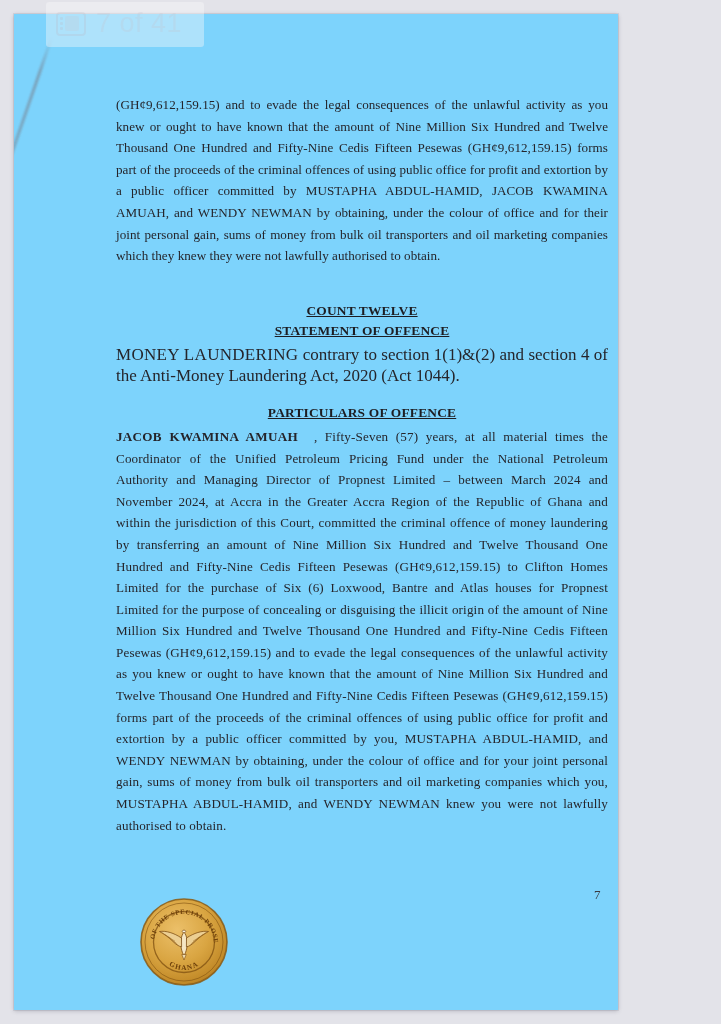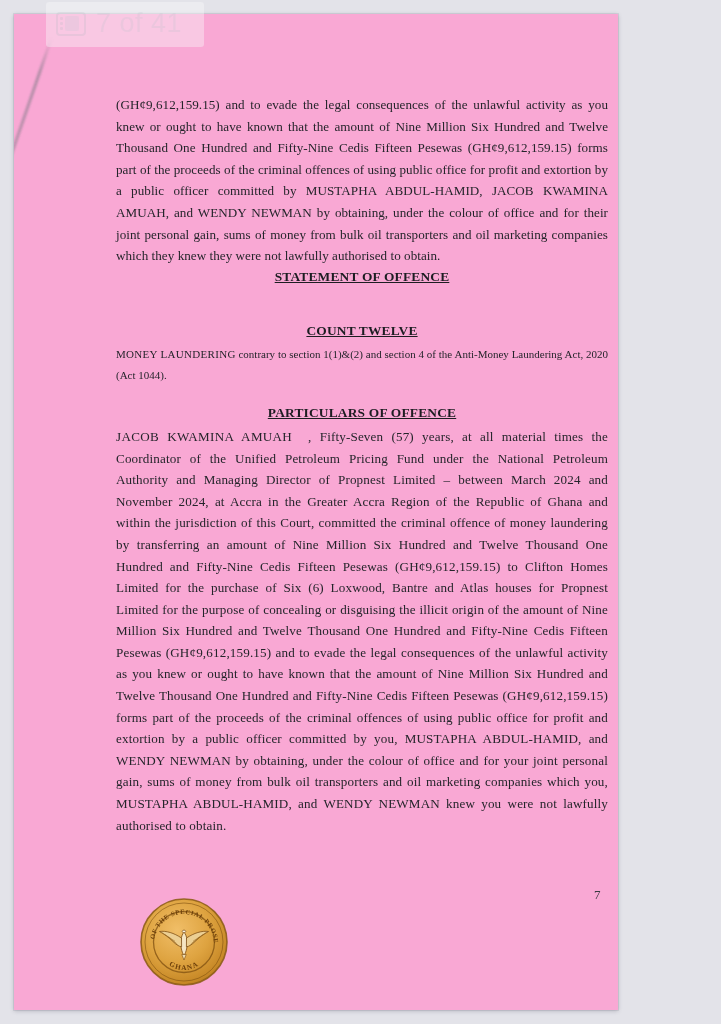--- a/index.html
+++ b/index.html
@@ -15,21 +15,21 @@
     overflow: hidden;
     background: #e3e3e9;
   }
   
   #page-sheet {
     position: absolute;
     left: 14px;
     top: 14px;
     width: 604px;
     height: 996px;
-    background: #f9a8d4;
+    background: #7dd3fc;
     box-shadow: 0 1px 4px rgba(60,60,80,0.28), 0 0 0 1px rgba(180,180,195,0.35);
     overflow: hidden;
   }
   
   #scan-fold {
     position: absolute;
     left: 36px;
     top: 24px;
     width: 3px;
     height: 200px;
@@ -116,30 +116,30 @@
     font-weight: bold;
     text-align: center;
     text-decoration: underline;
     color: #1d1d22;
     letter-spacing: 0.2px;
     margin: 0;
   }
   .heading.first { margin-top: 34px; }
   .statute {
     font-family: "Liberation Serif", serif;
-    font-size: 11px;
+    font-size: 17px;
     line-height: 21.6px;
     color: #25252b;
     text-align: justify;
     margin: 3px 0 0 0;
   }
   .statute .caps { letter-spacing: 0.3px; }
   .heading.second { margin-top: 16px; text-align: center; }
   .particulars { margin-top: 3px; }
-  .defendant { font-weight: normal; letter-spacing: 0.3px; }
+  .defendant { font-weight: bold; letter-spacing: 0.3px; }
   .name { letter-spacing: 0.15px; margin-left: 16px; }
   
   #page-number {
     position: absolute;
     left: 580px;
     top: 873px;
     font-family: "Liberation Serif", serif;
     font-size: 13px;
     color: #3a3a40;
   }
@@ -158,23 +158,23 @@
 <div id="viewport">
 
   <div id="page-sheet">
 
     <div id="scan-fold"></div>
 
     <div id="doc-body">
 
       <p class="para">(GH¢9,612,159.15) and to evade the legal consequences of the unlawful activity as you knew or ought to have known that the amount of Nine Million Six Hundred and Twelve Thousand One Hundred and Fifty-Nine Cedis Fifteen Pesewas (GH¢9,612,159.15) forms part of the proceeds of the criminal offences of using public office for profit and extortion by a public officer committed by MUSTAPHA ABDUL-HAMID, JACOB KWAMINA AMUAH, and WENDY NEWMAN by obtaining, under the colour of office and for their joint personal gain, sums of money from bulk oil transporters and oil marketing companies which they knew they were not lawfully authorised to obtain.</p>
 
+      <p class="heading first">COUNT TWELVE</p>
+
       <p class="heading">STATEMENT OF OFFENCE</p>
-
-      <p class="heading first">COUNT TWELVE</p>
 
       <p class="statute"><span class="caps">MONEY LAUNDERING</span><span> contrary to section 1(1)&amp;(2) and section 4 of the Anti-Money Laundering Act, 2020 (Act 1044).</span></p>
 
       <p class="heading second">PARTICULARS OF OFFENCE</p>
 
       <p class="para particulars"><span class="defendant">JACOB KWAMINA AMUAH</span><span class="name">, Fifty-Seven (57) years, at all material times the Coordinator of the Unified Petroleum Pricing Fund under the National Petroleum Authority and Managing Director of Propnest Limited – between March 2024 and November 2024, at Accra in the Greater Accra Region of the Republic of Ghana and within the jurisdiction of this Court, committed the criminal offence of money laundering by transferring an amount of Nine Million Six Hundred and Twelve Thousand One Hundred and Fifty-Nine Cedis Fifteen Pesewas (GH¢9,612,159.15) to Clifton Homes Limited for the purchase of Six (6) Loxwood, Bantre and Atlas houses for Propnest Limited for the purpose of concealing or disguising the illicit origin of the amount of Nine Million Six Hundred and Twelve Thousand One Hundred and Fifty-Nine Cedis Fifteen Pesewas (GH¢9,612,159.15) and to evade the legal consequences of the unlawful activity as you knew or ought to have known that the amount of Nine Million Six Hundred and Twelve Thousand One Hundred and Fifty-Nine Cedis Fifteen Pesewas (GH¢9,612,159.15) forms part of the proceeds of the criminal offences of using public office for profit and extortion by a public officer committed by you, MUSTAPHA ABDUL-HAMID, and WENDY NEWMAN by obtaining, under the colour of office and for your joint personal gain, sums of money from bulk oil transporters and oil marketing companies which you, MUSTAPHA ABDUL-HAMID, and WENDY NEWMAN knew you were not lawfully authorised to obtain.</span></p>
 
     </div>
 
     <div id="page-number">7</div>

